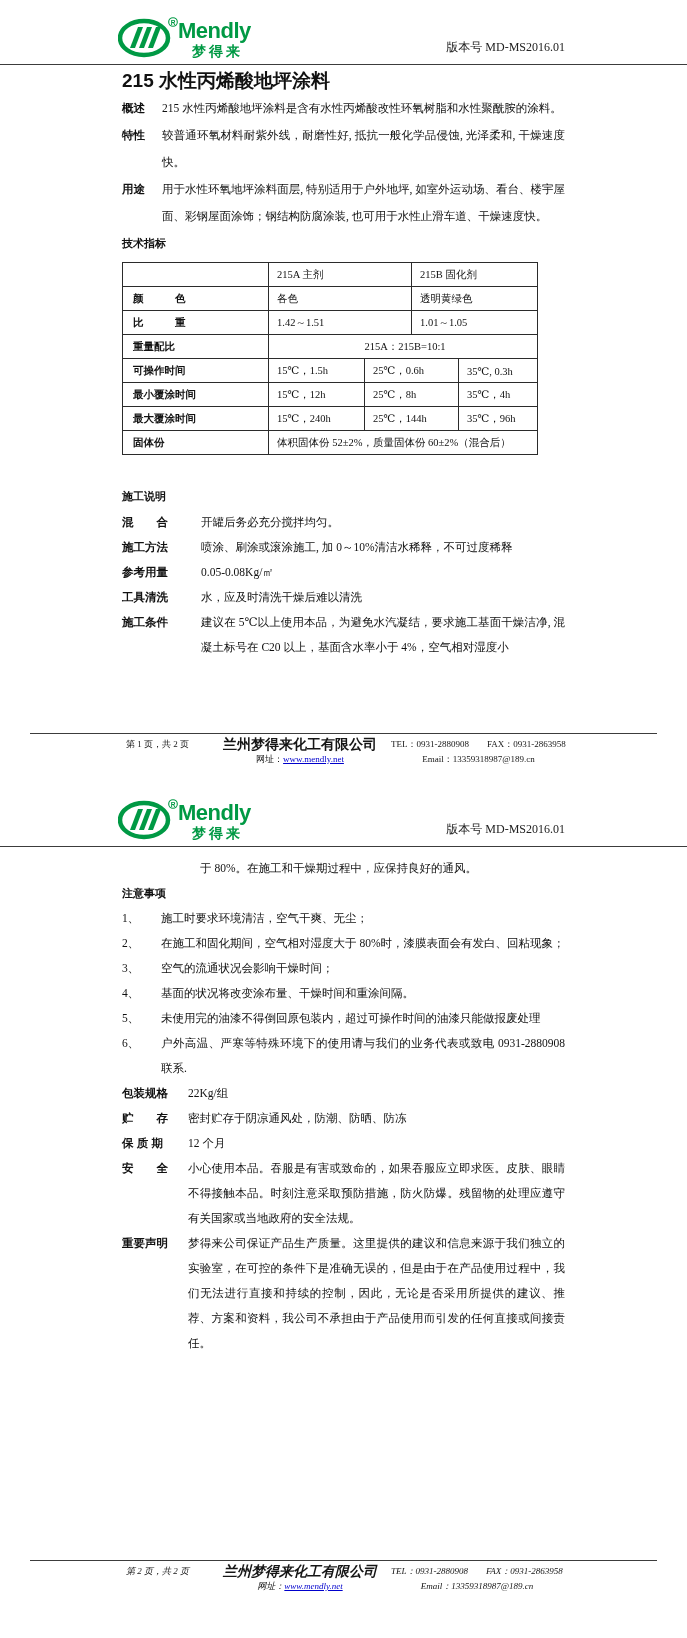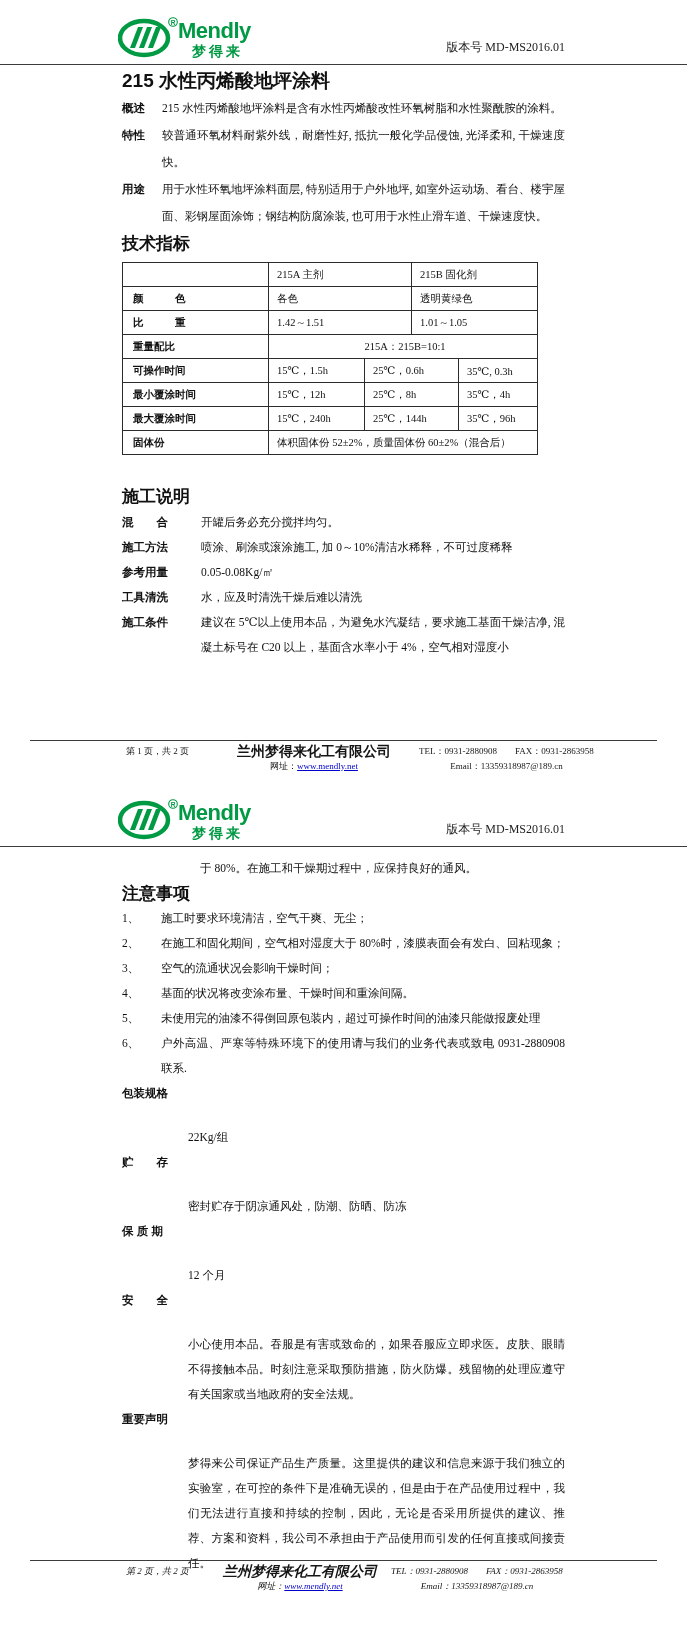--- a/index.html
+++ b/index.html
@@ -26,21 +26,21 @@
     margin: 4px 0 2px 122px;
     font-family: "Liberation Sans", "DejaVu Sans", sans-serif;
     font-size: 19px; font-weight: bold; line-height: 24px;
   }
 
   .section { display: flex; margin: 0 122px; line-height: 27px; font-size: 11.5px; }
   .section-label { flex: 0 0 40px; font-family: "Liberation Sans", "DejaVu Sans", sans-serif; font-weight: bold; }
   .section-text { flex: 1; text-align: justify; }
 
   .subhead {
-    margin-left: 122px; line-height: 27px; font-size: 17px;
+    margin-left: 122px; line-height: 27px; font-size: 11px;
     font-family: "Liberation Sans", "DejaVu Sans", sans-serif; font-weight: bold;
   }
 
   table.tech {
     border-collapse: collapse; table-layout: fixed;
     margin: 5px 0 0 122px; width: 415px; font-size: 10.5px;
   }
   .tech td { border: 1px solid #2b2b2b; height: 24px; padding: 0 4px 0 8px; vertical-align: middle; overflow: hidden; }
   .tech td.lab { font-family: "Liberation Sans", "DejaVu Sans", sans-serif; font-weight: bold; padding-left: 10px; }
   .tech td.center { text-align: center; }
@@ -49,39 +49,39 @@
   .crow { display: flex; margin: 0 122px; line-height: 25px; font-size: 11.5px; }
   .crow-label { flex: 0 0 79px; font-family: "Liberation Sans", "DejaVu Sans", sans-serif; font-weight: bold; }
   .crow-text { flex: 1; text-align: justify; }
 
   .footer {
     position: absolute; left: 30px; right: 30px;
     border-top: 1.3px solid #3c3c3c; padding-top: 3px;
     display: flex; align-items: flex-start;
     font-size: 9px; line-height: 15px; color: #151515;
   }
-  .page-1 .footer { bottom: 8px; gap: 14px; }
+  .page-1 .footer { bottom: 15px; }
   .page-2 .footer { bottom: 44px; font-style: italic; }
   .f-left { margin-left: 96px; white-space: nowrap; }
   .f-center { margin-left: 34px; text-align: center; }
   .f-company { font-family: "Liberation Sans", "DejaVu Sans", sans-serif; font-weight: bold; font-size: 14px; }
   .f-right { margin-left: 14px; }
   .f-telfax { white-space: nowrap; }
   .f-telfax .gap { display: inline-block; width: 18px; }
   .f-email { text-align: center; }
   .f-link { color: var(--link-blue, #0000cc); text-decoration: underline; cursor: pointer; }
 
   .continuation { margin: 9px 122px 0 200px; line-height: 25px; font-size: 11.5px; }
   .notes-head { line-height: 25px; }
   .note-row { display: flex; margin: 0 122px; line-height: 25px; font-size: 11.5px; }
   .note-num { flex: 0 0 39px; }
   .note-text { flex: 1; text-align: justify; }
   .info-row { display: flex; margin: 0 122px; line-height: 25px; font-size: 11.5px; }
   .info-label { flex: 0 0 66px; font-family: "Liberation Sans", "DejaVu Sans", sans-serif; font-weight: bold; }
-  .info-text { flex: 1; text-align: justify; margin-top: 44px; }
+  .info-text { flex: 1; text-align: justify; }
 </style>
 </head>
 <body>
 
 <div class="page page-1">
 
   <div class="page-header">
     <svg class="logo" width="150" height="46" viewBox="0 0 150 46">
       <g>
         <ellipse cx="26" cy="24" rx="24" ry="17" fill="#ffffff" stroke="currentColor" stroke-width="4.5"></ellipse>

